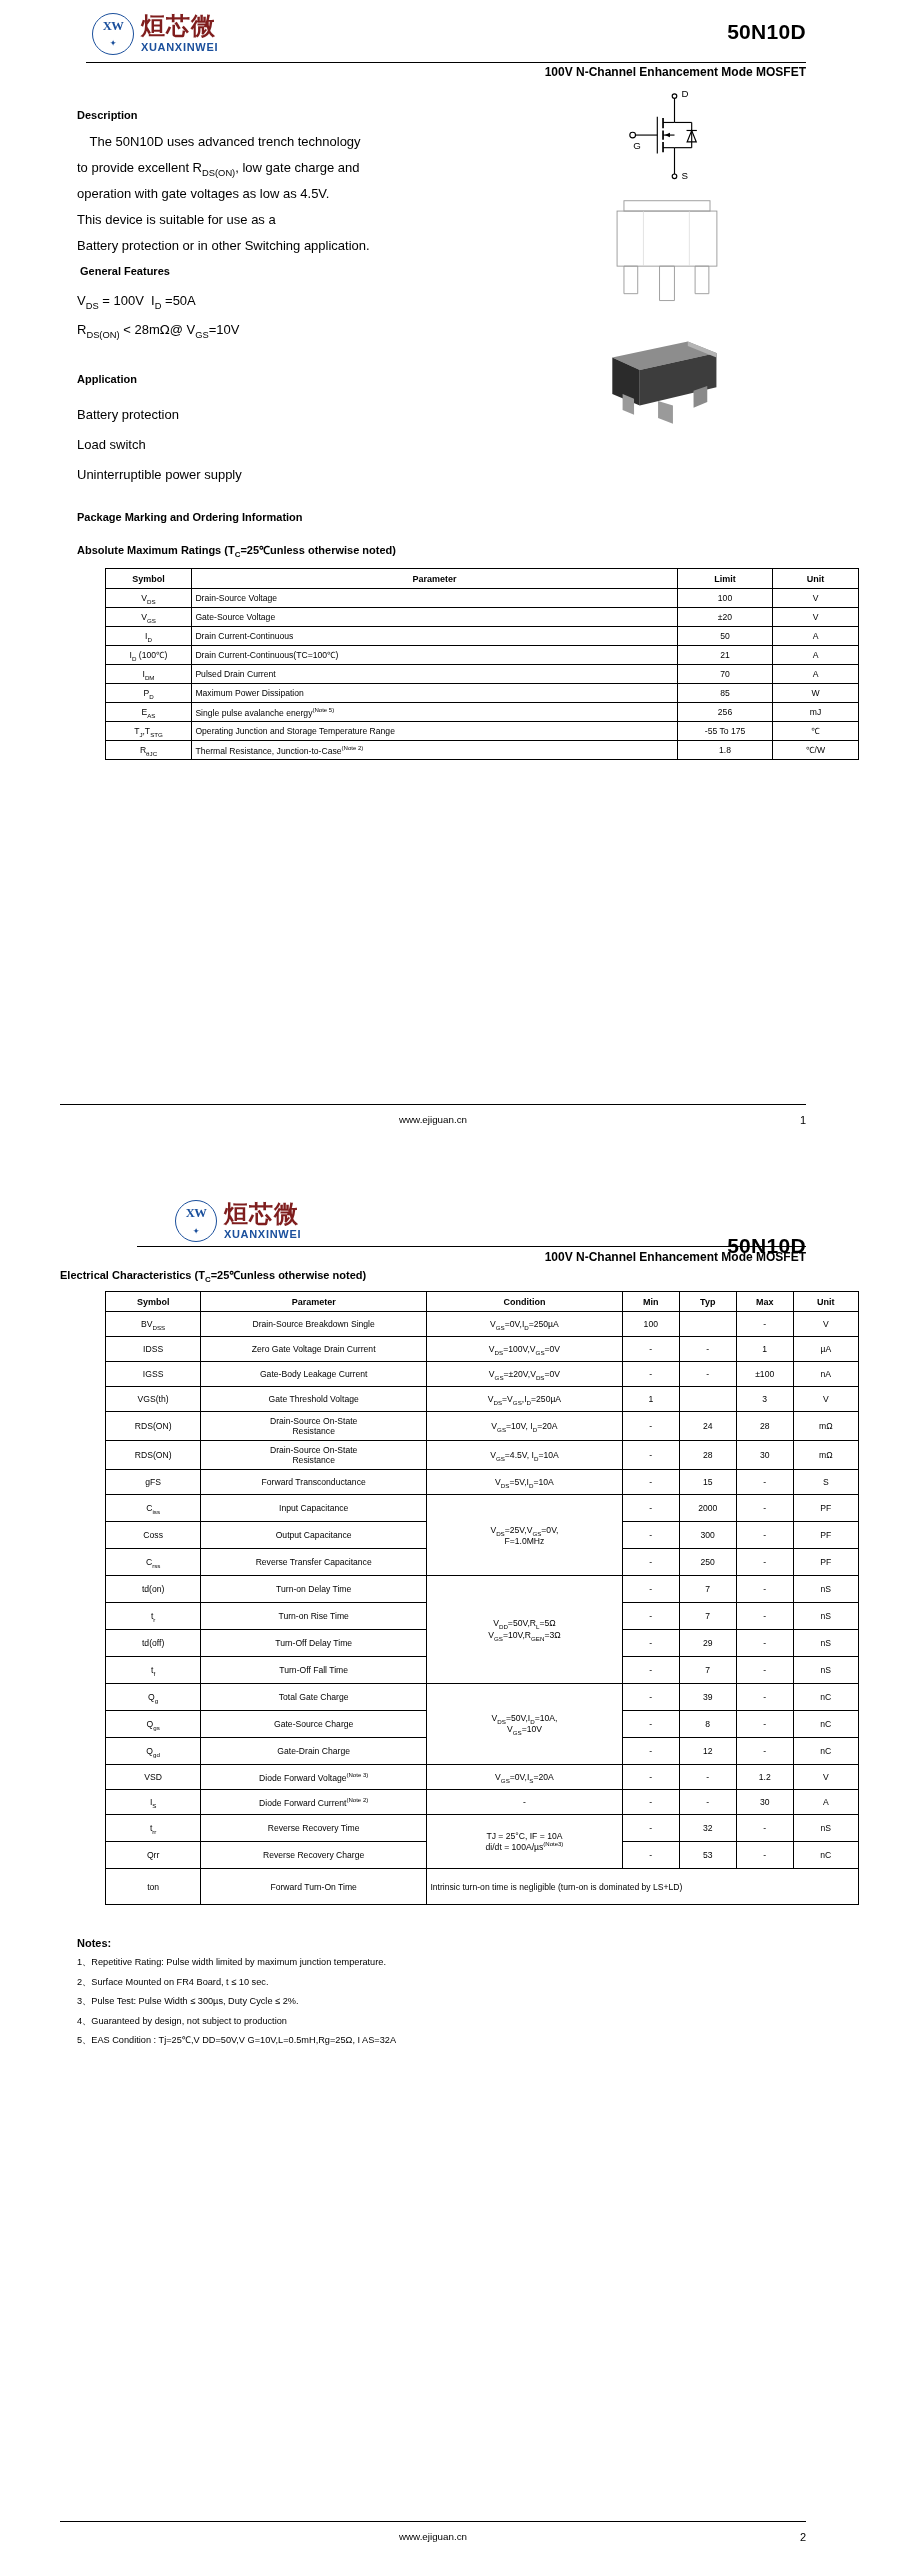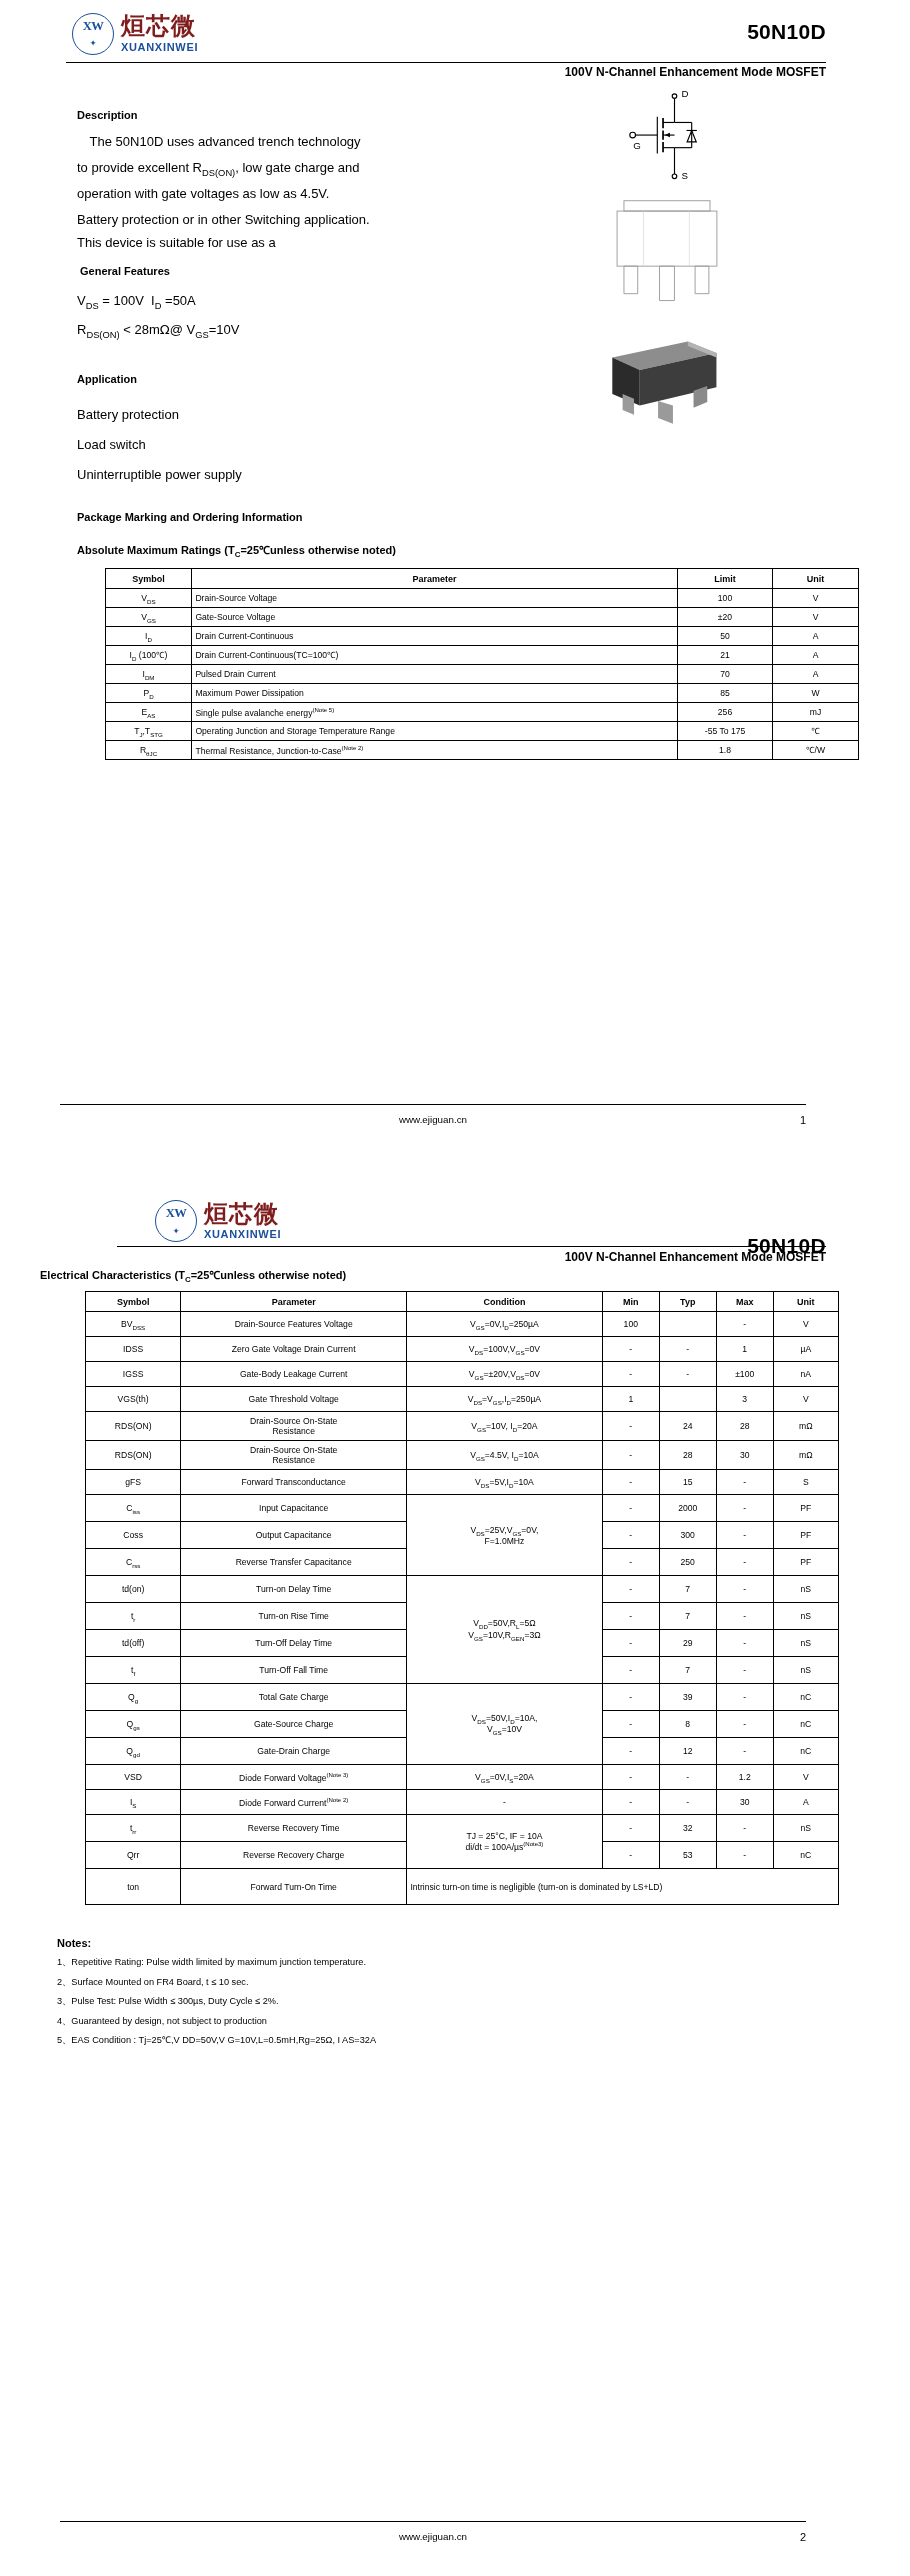--- a/index.html
+++ b/index.html
@@ -7,21 +7,21 @@
     width:910px;
     background:#ffffff;
     font-family:"Liberation Sans", sans-serif;
     color:#000000;
     -webkit-font-smoothing:antialiased;
   }
   .page {
     position:relative;
     width:866px;
     box-sizing:border-box;
-    padding:0 40px;
+    padding:0 60px;
   }
   .page1 { height:1193px; }
   .page2 { height:1383px; }
 
   
   .doc-header {
     position:relative;
     height:80px;
   }
   .logo-wrap {
@@ -182,22 +182,22 @@
     <div class="hdr-sub">100V N-Channel Enhancement Mode MOSFET</div>
   </div>
 
   <div class="abs" style="left:77px; top:109px;">
     <div class="sec-title">Description</div>
   </div>
   <div class="abs" style="left:77px; top:135px; width:436px;">
     <div class="body-line" style="height:26px; padding-left:12.6px;">The  50N10D uses advanced trench technology</div>
     <div class="body-line" style="height:26px;">to provide excellent R<sub>DS(ON)</sub>, low gate charge and</div>
     <div class="body-line" style="height:26px;">operation with gate voltages as low as 4.5V.</div>
+    <div class="body-line" style="height:26px;">This device is suitable for use as a</div>
     <div class="body-line" style="height:23px;">Battery protection or in other Switching application.</div>
-    <div class="body-line" style="height:26px;">This device is suitable for use as a</div>
   </div>
 
   <div class="abs" style="left:80px; top:265px;">
     <div class="sec-title">General Features</div>
   </div>
   <div class="abs" style="left:77px; top:294px; width:402px;">
     <div class="body-line" style="height:29px;">V<sub>DS</sub> = 100V&nbsp; I<sub>D</sub> =50A</div>
     <div class="body-line">R<sub>DS(ON)</sub> &lt; 28m<span style="font-family:'DejaVu Sans',sans-serif">Ω</span>@ V<sub>GS</sub>=10V</div>
   </div>
 
@@ -403,21 +403,21 @@
           <th>Condition</th>
           <th>Min</th>
           <th>Typ</th>
           <th>Max</th>
           <th>Unit</th>
         </tr>
       </thead>
       <tbody>
           <tr style="height: 25px;">
             <td class="c">BV<sub>DSS</sub></td>
-            <td class="c">Drain-Source Features Voltage</td>
+            <td class="c">Drain-Source Breakdown Single</td>
             <td class="c">V<sub>GS</sub>=0V,I<sub>D</sub>=250µA</td>
             <td class="c">100</td>
             <td class="c"></td>
             <td class="c">-</td>
             <td class="c">V</td>
           </tr>
           <tr style="height: 25px;">
             <td class="c">IDSS</td>
             <td class="c">Zero Gate Voltage Drain Current</td>
             <td class="c">V<sub>DS</sub>=100V,V<sub>GS</sub>=0V</td>

